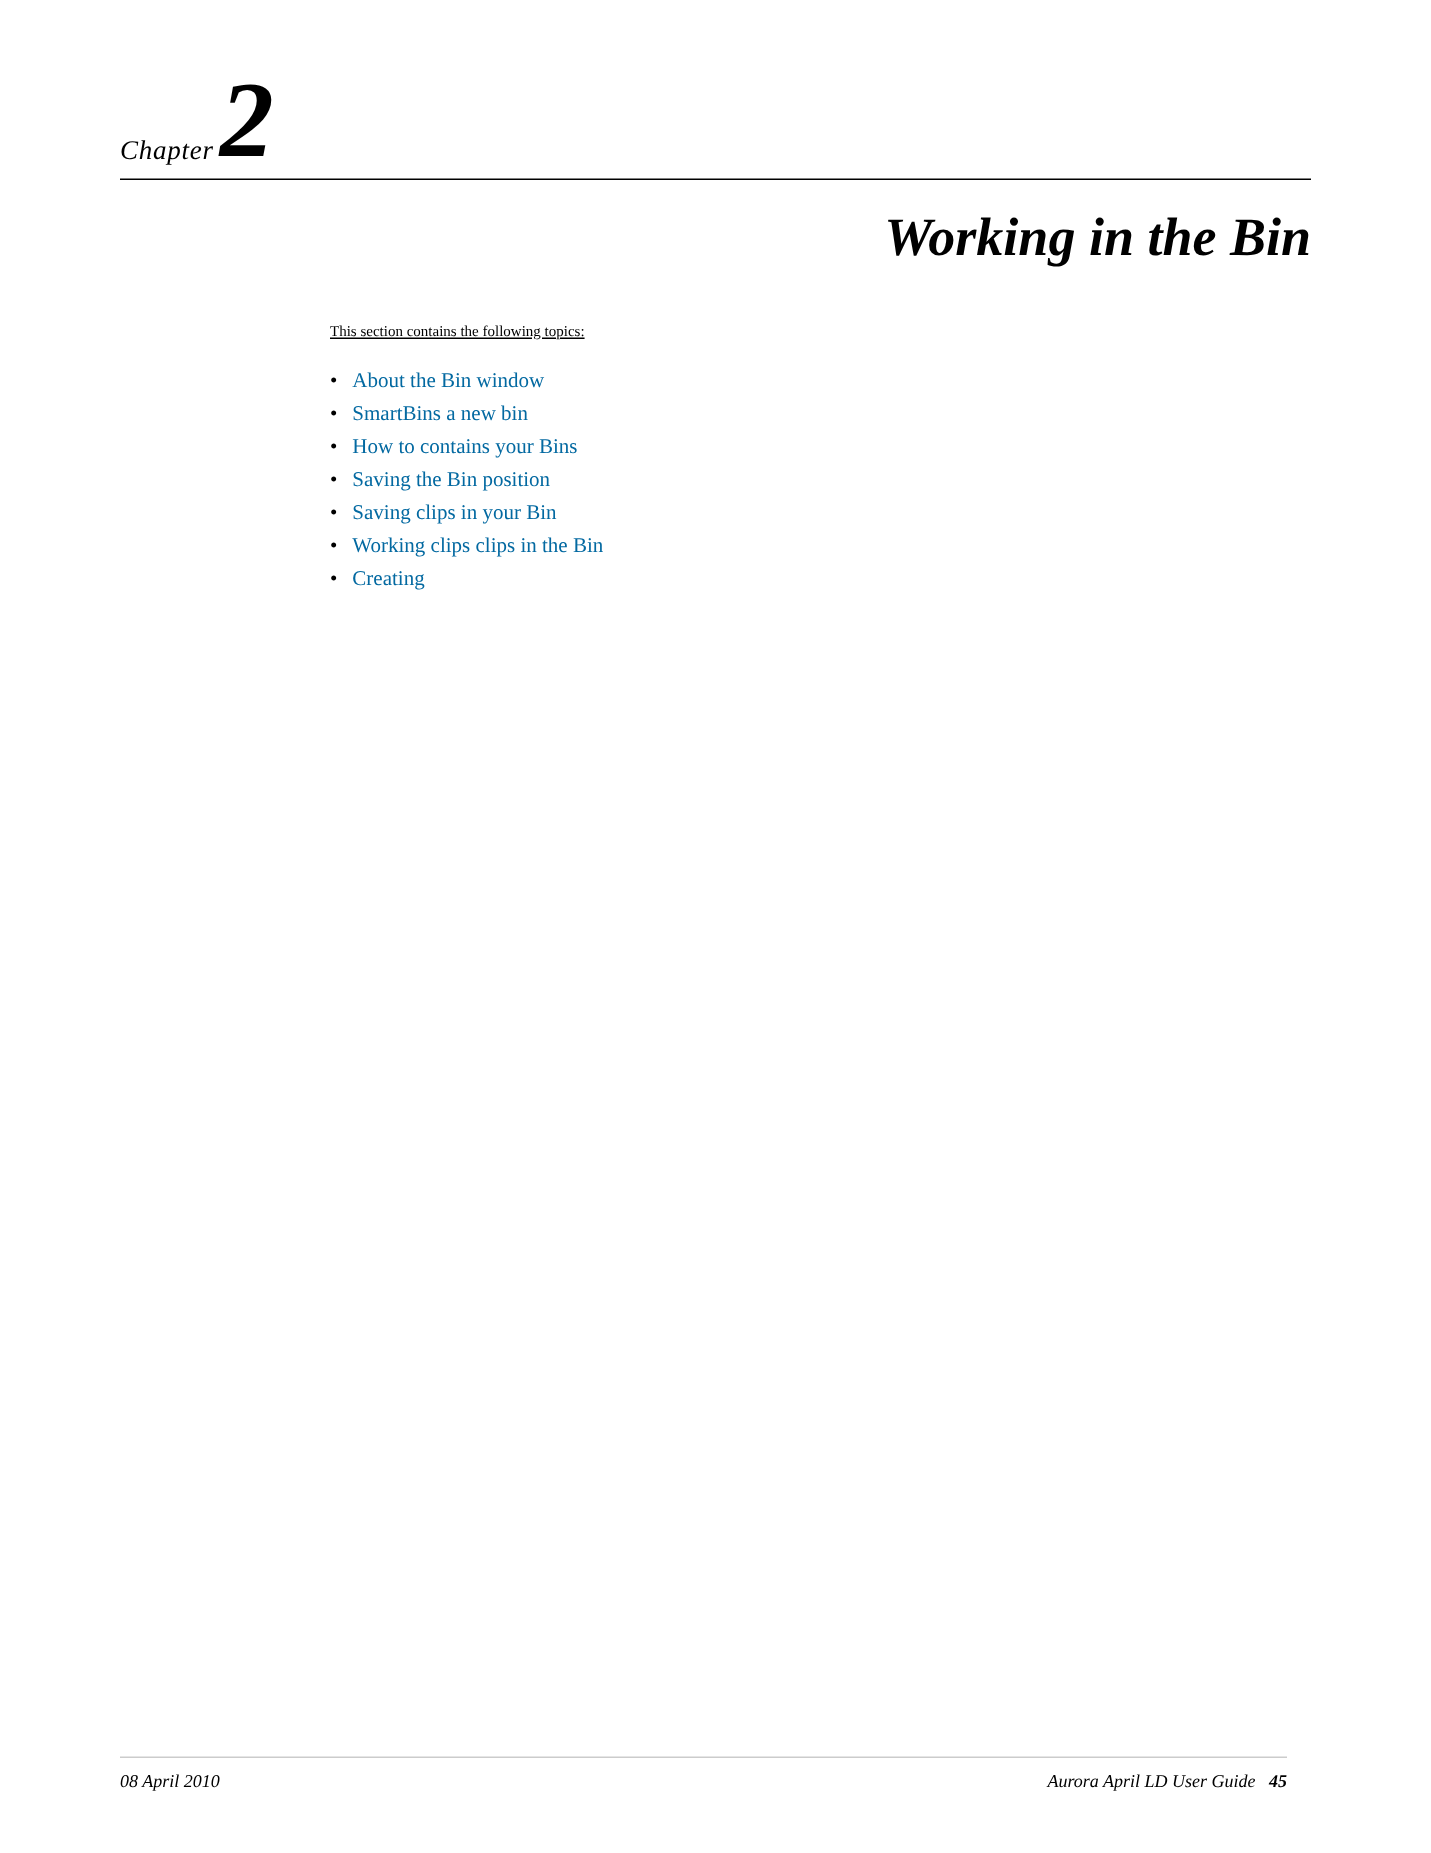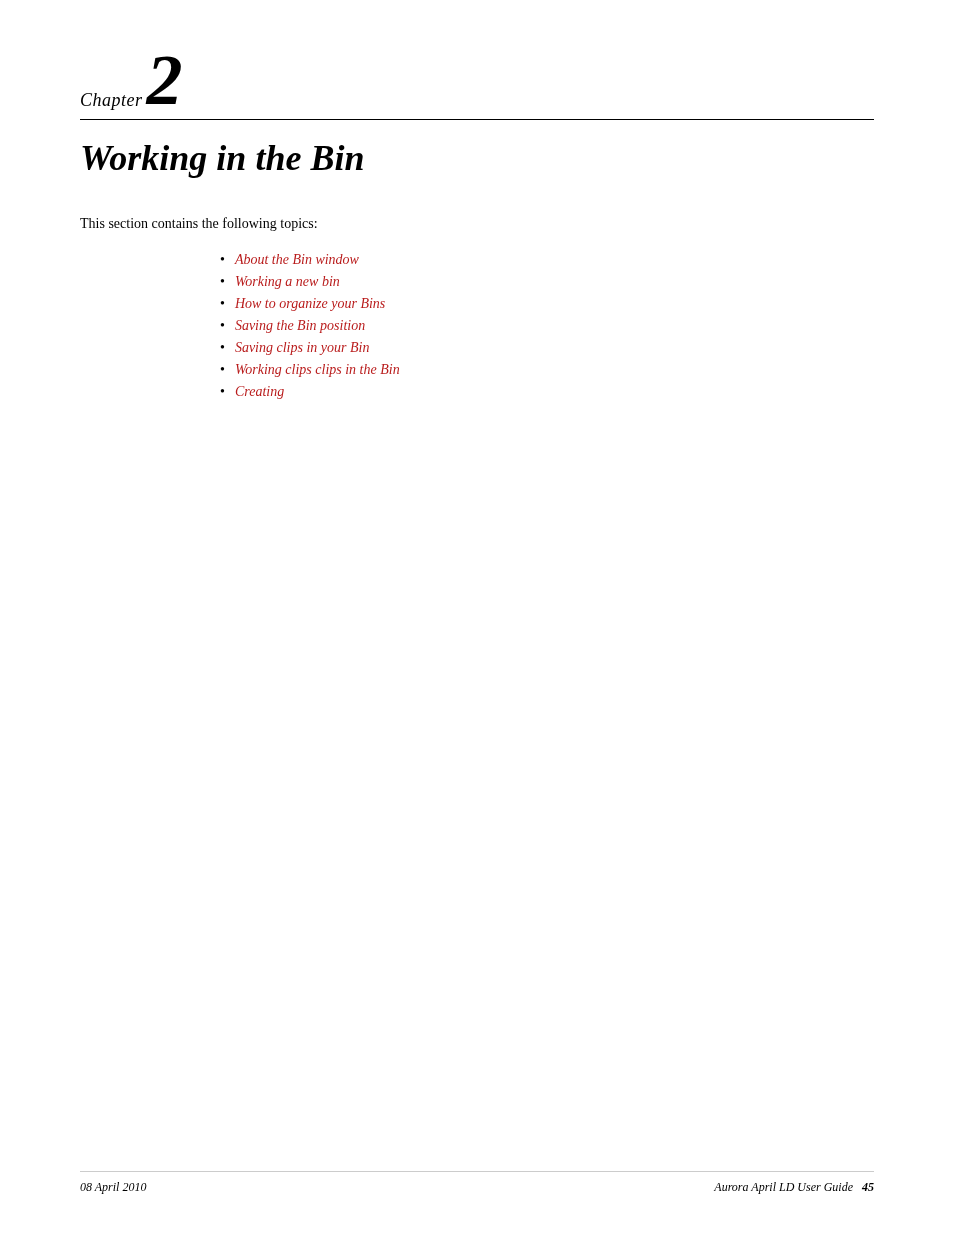--- a/index.html
+++ b/index.html
@@ -55,27 +55,30 @@
       margin-top: 4px;
     }
 
     .chapter-title {
       font-size: 36px;
       font-weight: bold;
       font-style: italic;
       font-family: "Times New Roman", Times, serif;
       margin-bottom: 36px;
       line-height: 1.15;
+      text-align: right;
     }
 
     .intro-text {
-      font-size: 14px;
+      font-size: 10px;
       font-family: "Times New Roman", Times, serif;
+      margin-left: 140px;
       margin-bottom: 20px;
       color: #000000;
+      text-decoration: underline;
     }
 
     .topics-list {
       list-style: none;
       margin-left: 140px;
     }
 
     .topics-list li {
       font-size: 14px;
       font-family: "Times New Roman", Times, serif;
@@ -84,30 +87,29 @@
       align-items: flex-start;
     }
 
     .bullet {
       margin-right: 10px;
       font-size: 14px;
       color: #000000;
     }
 
     .topics-list a {
-      color: #b91c1c;
+      color: #0369a1;
       text-decoration: none;
-      font-style: italic;
     }
 
     .page-footer {
       position: absolute;
       bottom: 40px;
       left: 80px;
-      right: 80px;
+      right: 96px;
       display: flex;
       justify-content: space-between;
       align-items: center;
       border-top: 1px solid #cccccc;
       padding-top: 8px;
     }
 
     .footer-date {
       font-size: 12px;
       font-style: italic;
@@ -138,25 +140,25 @@
 
   <p class="intro-text">This section contains the following topics:</p>
 
   <ul class="topics-list">
     <li>
       <span class="bullet">•</span>
       <a href="#about-bin-window">About the Bin window</a>
     </li>
     <li>
       <span class="bullet">•</span>
-      <a href="#creating-new-bin">Working a new bin</a>
+      <a href="#creating-new-bin">SmartBins a new bin</a>
     </li>
     <li>
       <span class="bullet">•</span>
-      <a href="#organize-bins">How to organize your Bins</a>
+      <a href="#organize-bins">How to contains your Bins</a>
     </li>
     <li>
       <span class="bullet">•</span>
       <a href="#saving-bin-position">Saving the Bin position</a>
     </li>
     <li>
       <span class="bullet">•</span>
       <a href="#viewing-clips">Saving clips in your Bin</a>
     </li>
     <li>

